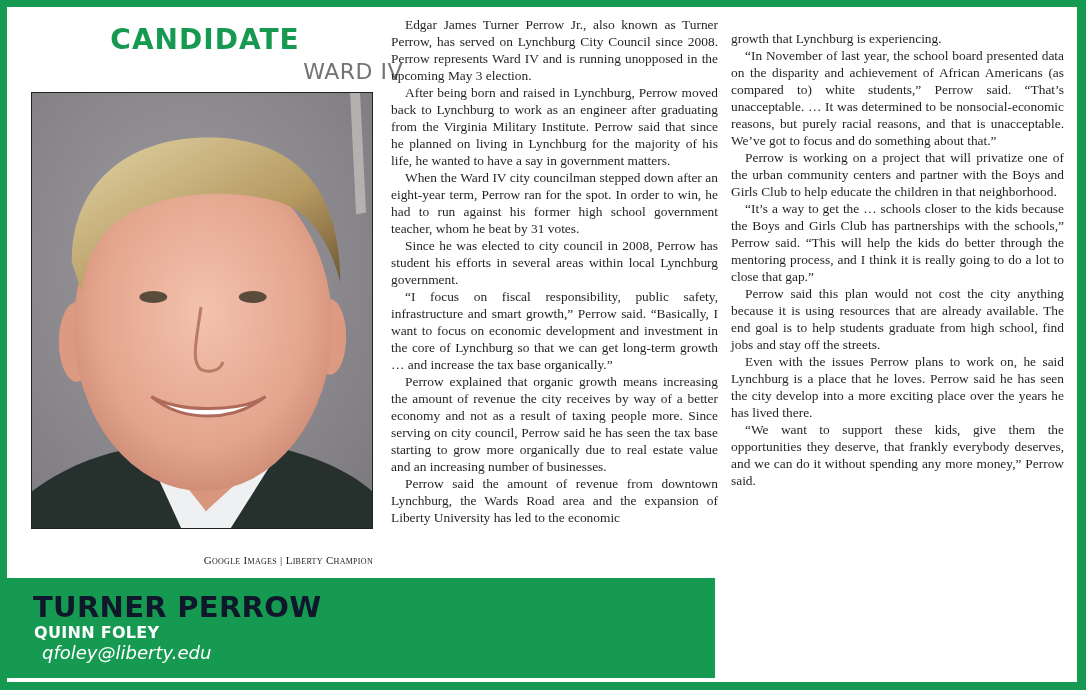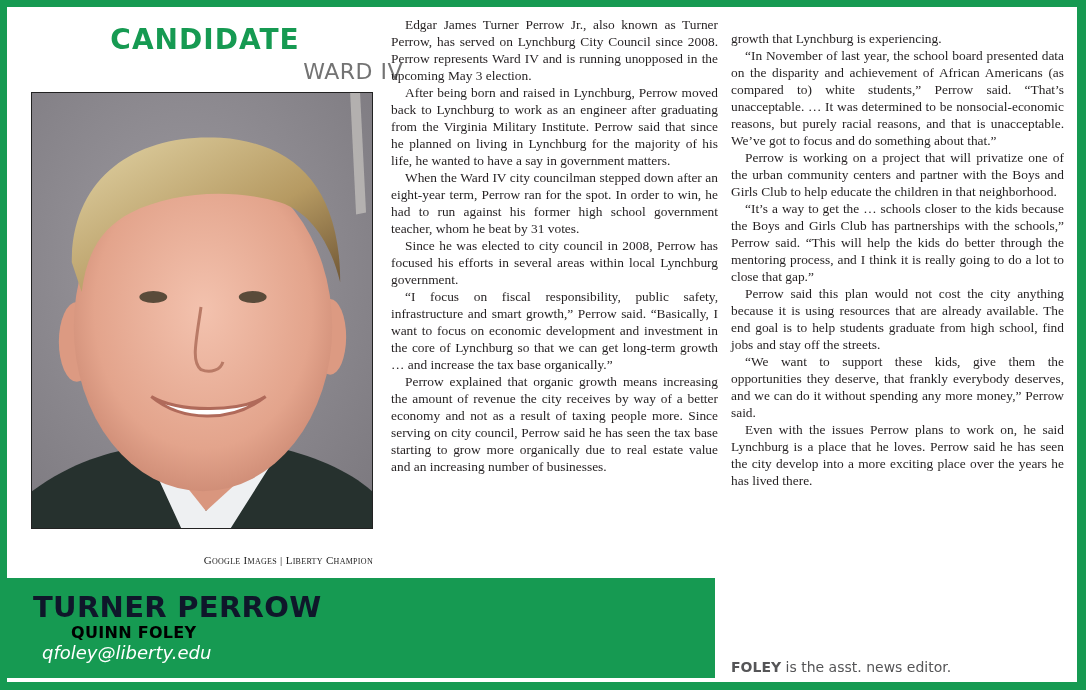--- a/index.html
+++ b/index.html
@@ -15,21 +15,21 @@
   .kicker .k2 { display: block; font-family: "DejaVu Sans", sans-serif; font-size: 22px; color: #737373; line-height: 28px; margin-top: 2px; letter-spacing: 0.5px; text-align: right; }
 
   .photo { position: absolute; left: 24px; top: 85px; width: 342px; height: 437px; border: 1px solid #222; overflow: hidden; background: #8f8e94; }
   .photo svg { display: block; width: 100%; height: 100%; }
 
   .credit { position: absolute; left: 24px; top: 547px; width: 342px; text-align: right; font-size: 11px; font-variant: small-caps; letter-spacing: 0.3px; color: #222; }
 
   
   .band { position: absolute; left: 0; top: 571px; width: 708px; height: 100px; background: #169a52; }
   .band .name { position: absolute; left: 26px; top: 12px; font-family: "DejaVu Sans", sans-serif; font-weight: bold; font-size: 29px; line-height: 34px; color: #0f172a; letter-spacing: 0.3px; }
-  .band .author { position: absolute; left: 27px; top: 45px; font-family: "DejaVu Sans", sans-serif; font-weight: bold; font-size: 16px; line-height: 20px; color: #000000; letter-spacing: 0.3px; margin-left: 37px; }
+  .band .author { position: absolute; left: 27px; top: 45px; font-family: "DejaVu Sans", sans-serif; font-weight: bold; font-size: 16px; line-height: 20px; color: #ffffff; letter-spacing: 0.3px; }
   .band .email { position: absolute; left: 27px; top: 63px; font-family: "DejaVu Sans", sans-serif; font-style: italic; font-size: 18px; line-height: 24px; color: #ffffff; margin-left: 8px; }
   .band-strip { position: absolute; left: 0; top: 671px; width: 708px; height: 4px; background: #ffffff; }
   .band-bottom { position: absolute; left: 0; top: 675px; width: 1070px; height: 8px; background: #169a52; }
 
   
   .col { position: absolute; font-size: 13.4px; line-height: 17px; text-align: justify; }
   .col p { text-indent: 14px; }
   .col p.cont { text-indent: 0; }
   .col1 { left: 384px; top: 9px; width: 327px; }
   .col2 { left: 724px; top: 6px; width: 333px; margin-top: 17px; }
@@ -91,38 +91,38 @@
       <path d="M120 305 C150 330 200 332 235 305 C210 320 150 322 120 305 Z" fill="#ffffff" stroke="#b06a5a" stroke-width="3"></path>
     </svg>
   </div>
 
   <div class="credit">Google Images | Liberty Champion</div>
 
   <div class="col col1">
     <p>Edgar James Turner Perrow Jr., also known as Turner Perrow, has served on Lynchburg City Council since 2008. Perrow represents Ward IV and is running unopposed in the upcoming May 3 election.</p>
     <p>After being born and raised in Lynchburg, Perrow moved back to Lynchburg to work as an engineer after graduating from the Virginia Military Institute. Perrow said that since he planned on living in Lynchburg for the majority of his life, he wanted to have a say in government matters.</p>
     <p>When the Ward IV city councilman stepped down after an eight-year term, Perrow ran for the spot. In order to win, he had to run against his former high school government teacher, whom he beat by 31 votes.</p>
-    <p>Since he was elected to city council in 2008, Perrow has focused his efforts in several areas within local Lynchburg government.</p>
+    <p>Since he was elected to city council in 2008, Perrow has student his efforts in several areas within local Lynchburg government.</p>
     <p>“I focus on fiscal responsibility, public safety, infrastructure and smart growth,” Perrow said. “Basically, I want to focus on economic development and investment in the core of Lynchburg so that we can get long-term growth … and increase the tax base organically.”</p>
     <p>Perrow explained that organic growth means increasing the amount of revenue the city receives by way of a better economy and not as a result of taxing people more. Since serving on city council, Perrow said he has seen the tax base starting to grow more organically due to real estate value and an increasing number of businesses.</p>
+    <p>Perrow said the amount of revenue from downtown Lynchburg, the Wards Road area and the expansion of Liberty University has led to the economic</p>
   </div>
 
   <div class="col col2">
     <p class="cont">growth that Lynchburg is experiencing.</p>
     <p>“In November of last year, the school board presented data on the disparity and achievement of African Americans (as compared to) white students,” Perrow said. “That’s unacceptable. … It was determined to be nonsocial-economic reasons, but purely racial reasons, and that is unacceptable. We’ve got to focus and do something about that.”</p>
     <p>Perrow is working on a project that will privatize one of the urban community centers and partner with the Boys and Girls Club to help educate the children in that neighborhood.</p>
     <p>“It’s a way to get the … schools closer to the kids because the Boys and Girls Club has partnerships with the schools,” Perrow said. “This will help the kids do better through the mentoring process, and I think it is really going to do a lot to close that gap.”</p>
     <p>Perrow said this plan would not cost the city anything because it is using resources that are already available. The end goal is to help students graduate from high school, find jobs and stay off the streets.</p>
+    <p>Even with the issues Perrow plans to work on, he said Lynchburg is a place that he loves. Perrow said he has seen the city develop into a more exciting place over the years he has lived there.</p>
     <p>“We want to support these kids, give them the opportunities they deserve, that frankly everybody deserves, and we can do it without spending any more money,” Perrow said.</p>
-    <p>Even with the issues Perrow plans to work on, he said Lynchburg is a place that he loves. Perrow said he has seen the city develop into a more exciting place over the years he has lived there.</p>
   </div>
 
   <div class="band">
     <div class="name">TURNER PERROW</div>
     <div class="author">QUINN FOLEY</div>
     <div class="email">qfoley@liberty.edu</div>
   </div>
   <div class="band-strip"></div>
 
-  <div class="tagline"><b>FOLEY</b><span> is the asst. news editor.</span></div>
 
   <div class="band-bottom"></div>
 </div>
 
 </body></html>

